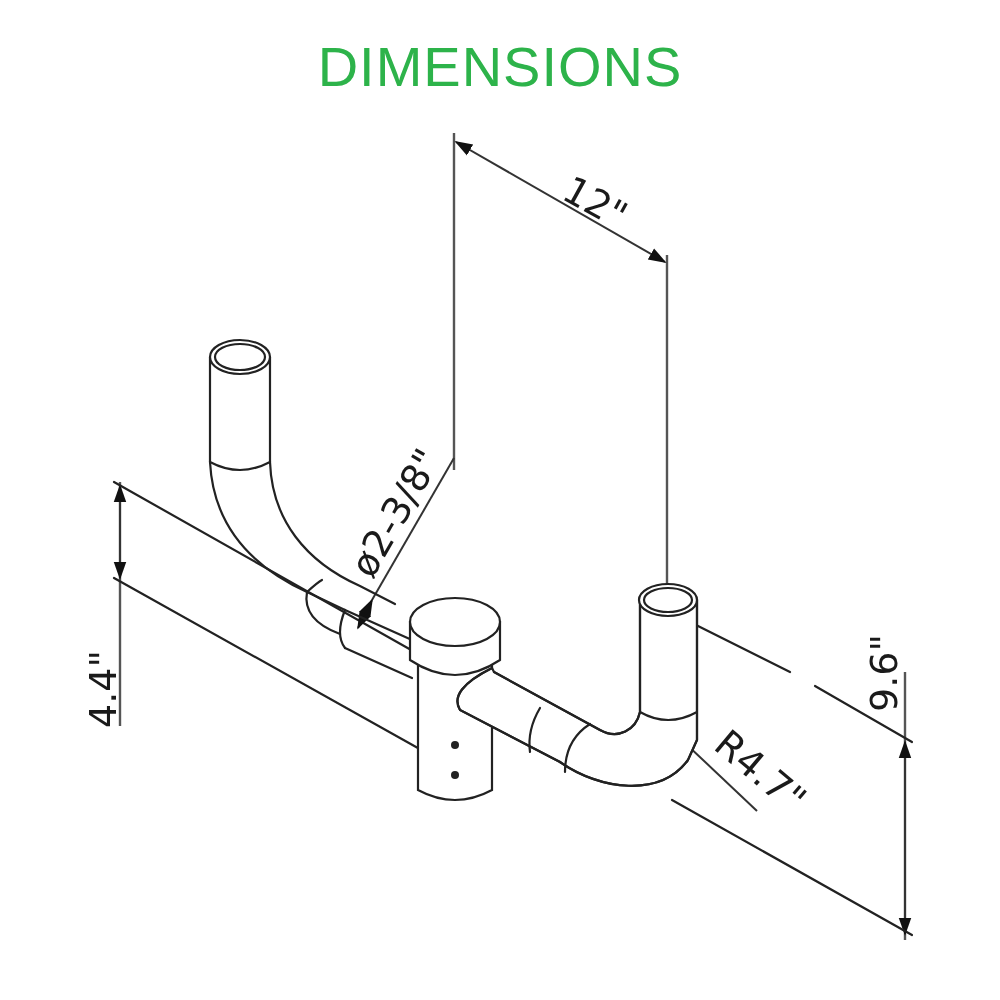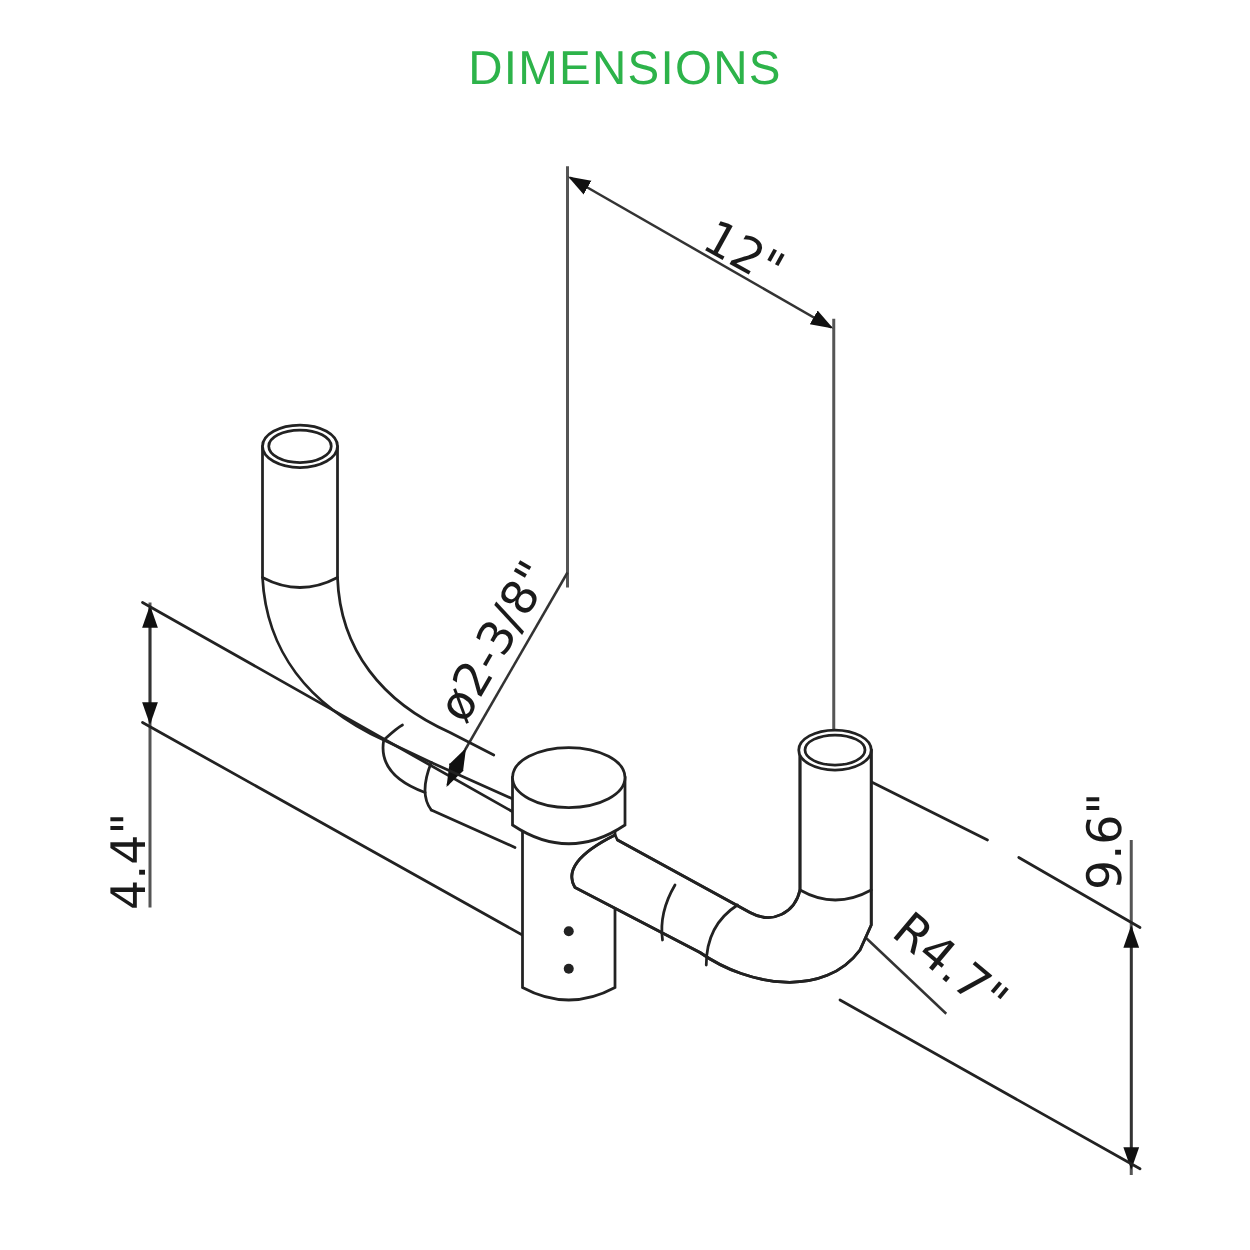--- a/index.html
+++ b/index.html
@@ -1,20 +1,20 @@
 <!DOCTYPE html>
 <html><head>
 <meta charset="utf-8">
 <style>
   html, body { margin: 0; padding: 0; background: #ffffff; }
   body { width: 1000px; height: 1000px; position: relative; overflow: hidden; }
   .title {
     position: absolute; left: 0; top: 34px; width: 1000px; text-align: center;
     font-family: "Liberation Sans", "DejaVu Sans", sans-serif;
-    font-size: 38px; letter-spacing: 1px; font-weight: normal;
+    font-size: 56px; letter-spacing: 1px; font-weight: normal;
   }
   svg.drawing { position: absolute; left: 0; top: 0; }
   .dim-text {
     font-family: "DejaVu Sans", "Liberation Sans", sans-serif;
     font-size: 38px; fill: #1a1a1a;
   }
   .ln { stroke: #222; stroke-width: 2.2; fill: none; stroke-linecap: round; }
   .lnf { stroke: #222; stroke-width: 2.2; fill: #fff; }
   .dim { stroke: #333; stroke-width: 2; fill: none; }
   .ext { stroke: #555; stroke-width: 2.4; fill: none; }

